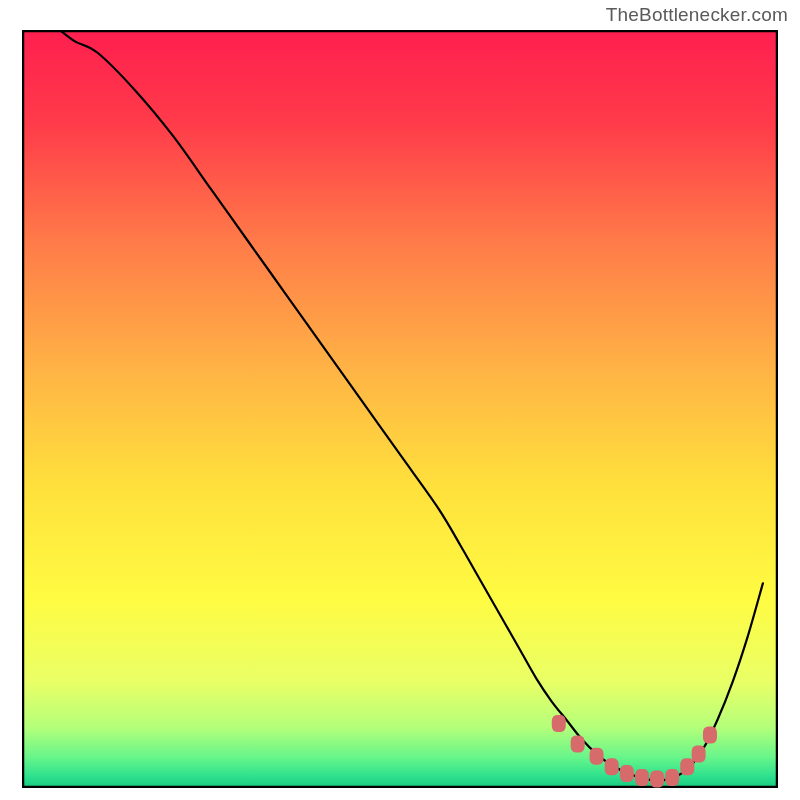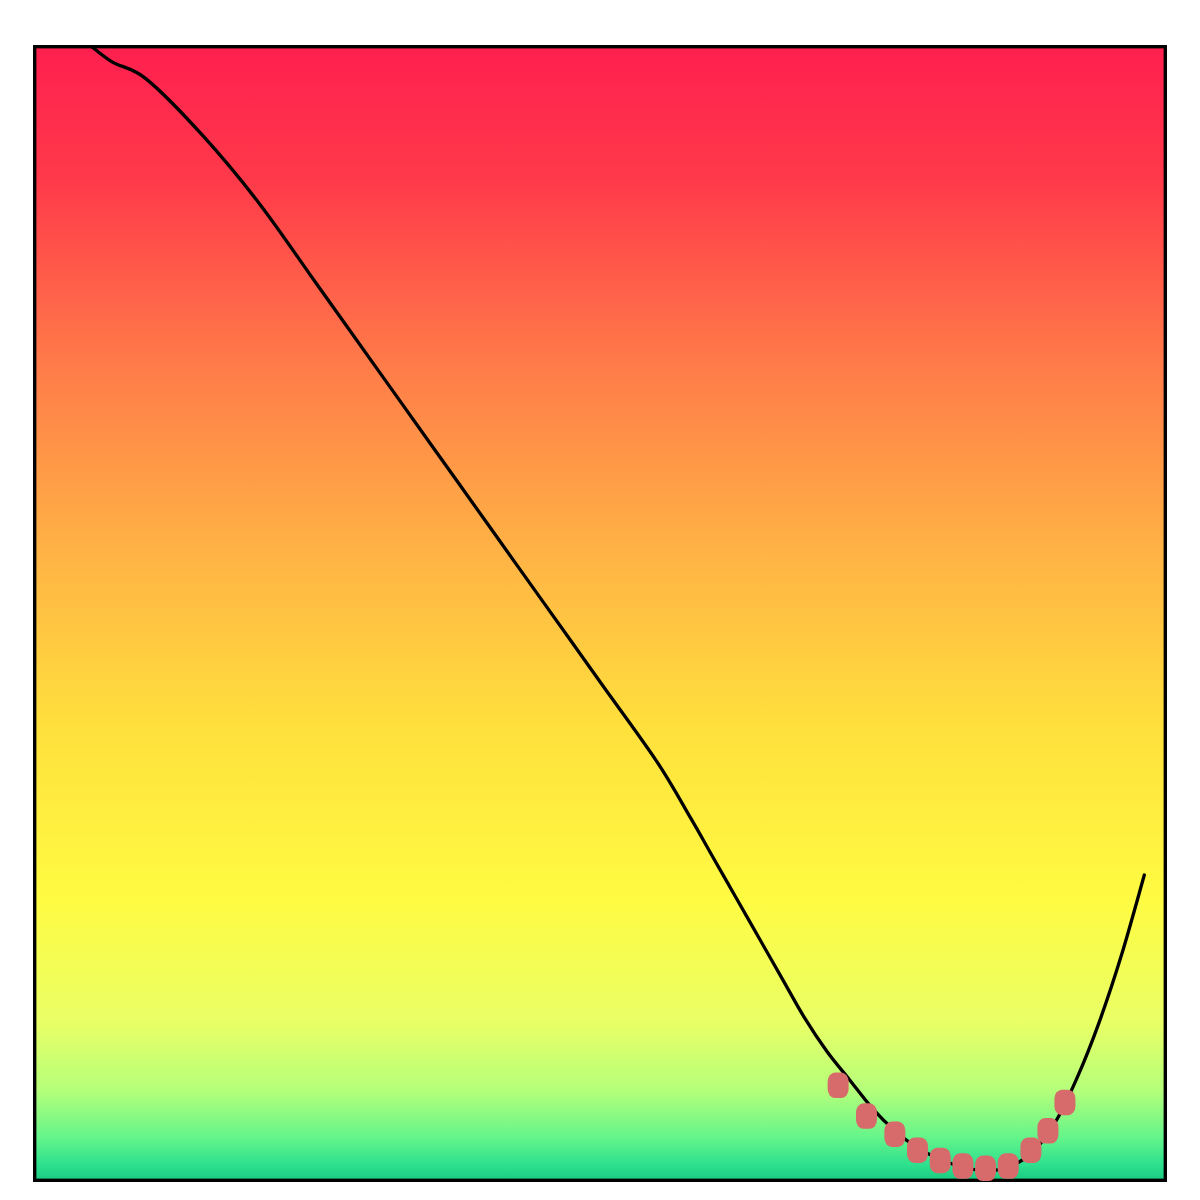--- a/index.html
+++ b/index.html
@@ -31,20 +31,21 @@
     top: 30px;
     width: 756px;
     height: 758px;
   }
   svg { display: block; }
 </style>
 </head>
 <body>
 
 <div class="wrap">
+  <div class="attribution">TheBottlenecker.com</div>
   <div class="chart-area">
     <svg id="chart-svg" width="756" height="758" viewBox="0 0 756 758">
         <defs>
           <linearGradient id="bg-grad" x1="0" y1="0" x2="0" y2="1">
             <stop offset="0%" stop-color="#ff1f4f"></stop>
             <stop offset="12%" stop-color="#ff3a4a"></stop>
             <stop offset="28.000000000000004%" stop-color="#ff7b49"></stop>
             <stop offset="45%" stop-color="#ffb445"></stop>
             <stop offset="60%" stop-color="#ffe03c"></stop>
             <stop offset="75%" stop-color="#fffb42"></stop>

